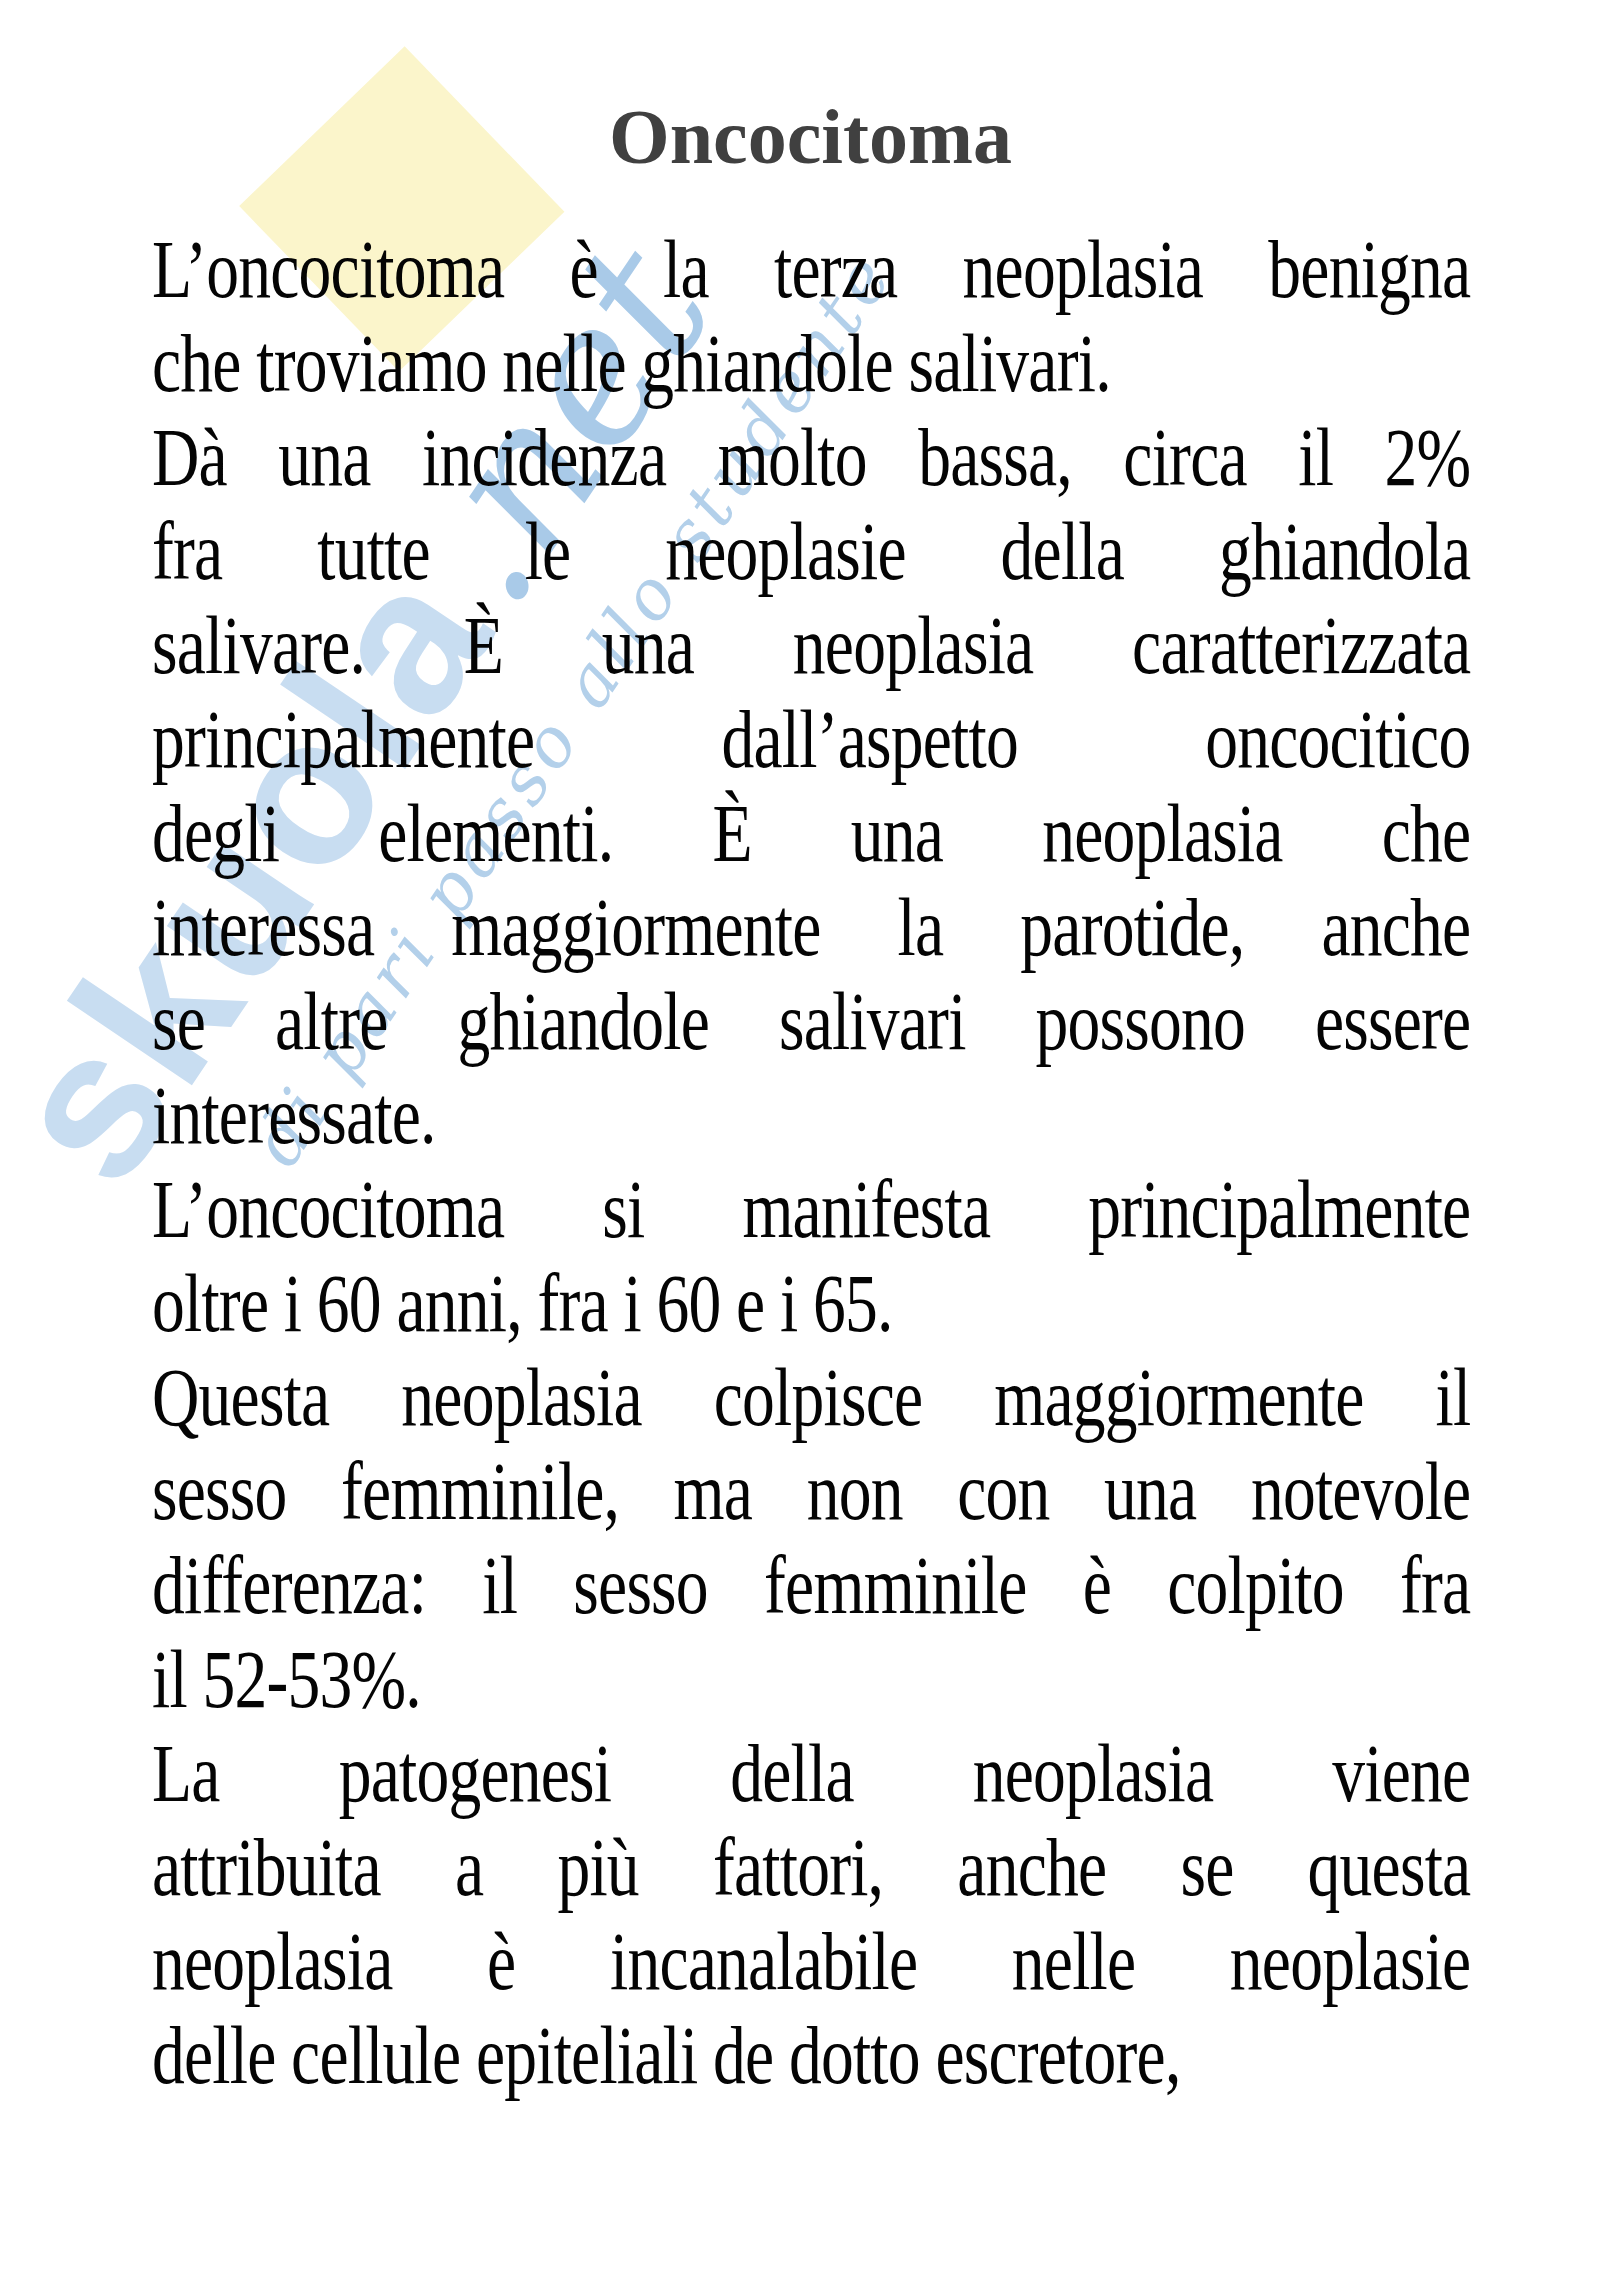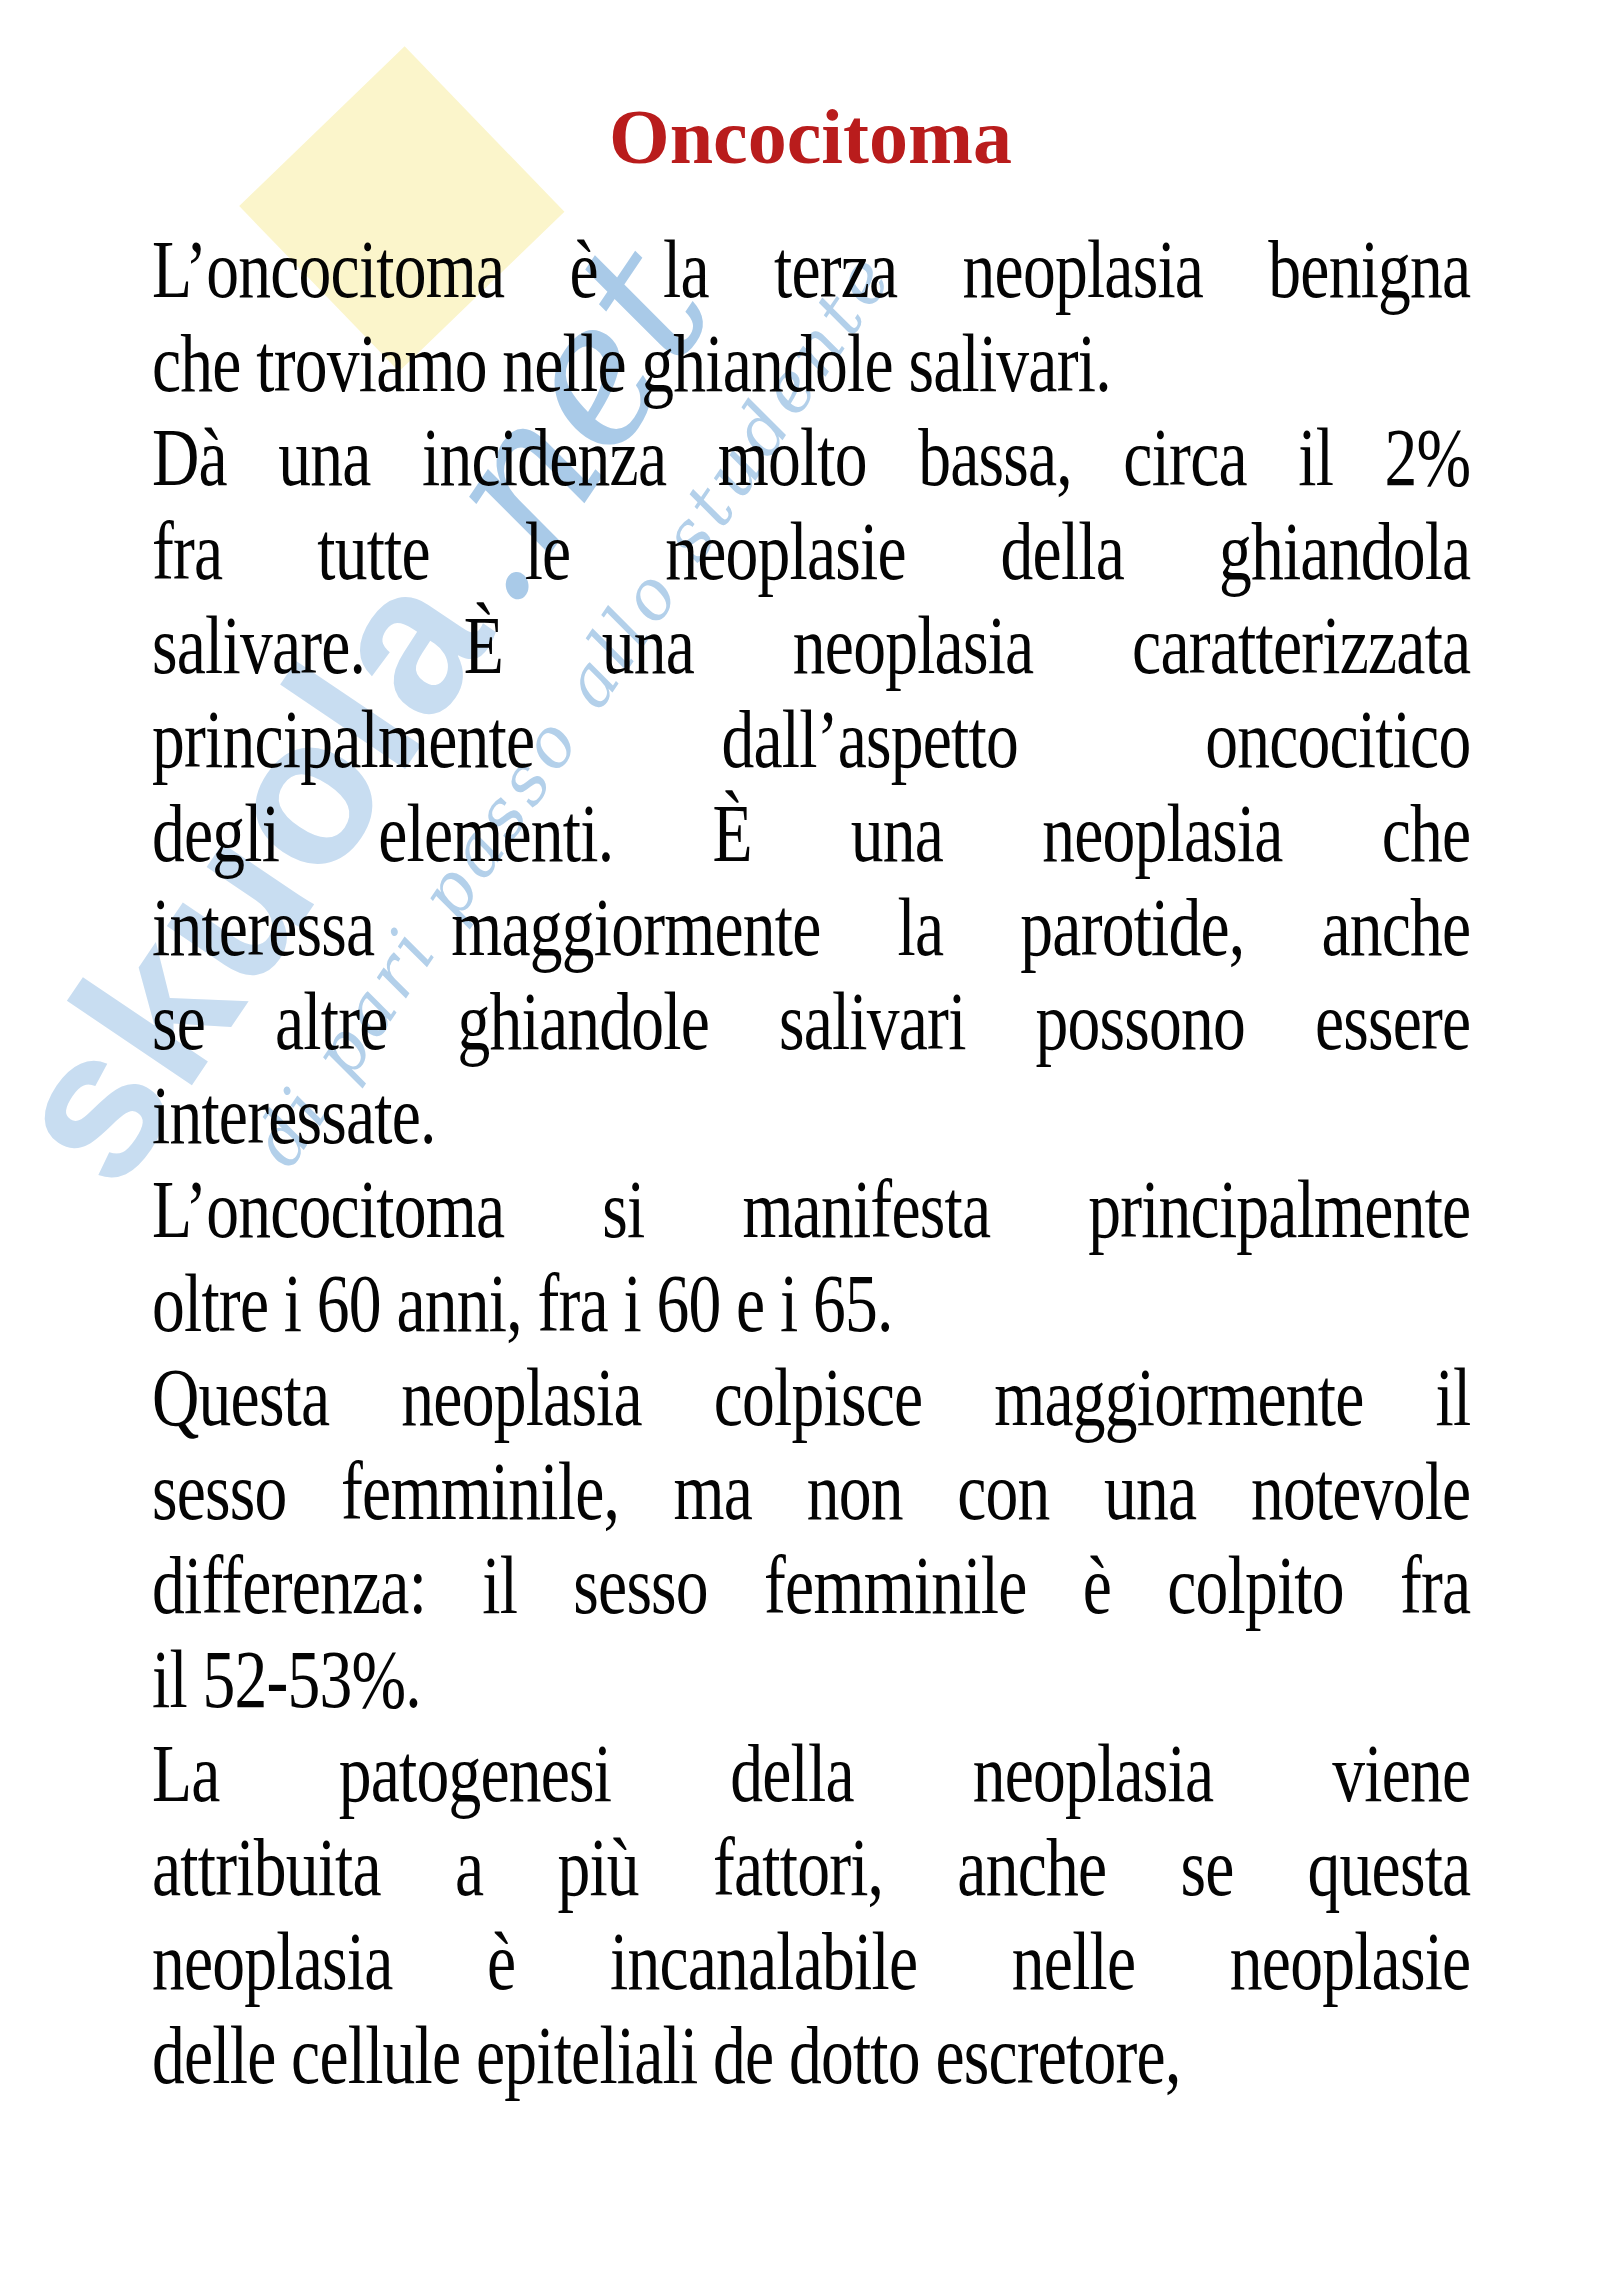--- a/index.html
+++ b/index.html
@@ -58,21 +58,21 @@
   
   .title{
     position:absolute;
     top:98px; left:0;
     width:100%;
     margin:0;
     text-align:center;
     font-weight:bold;
     font-size:78px;
     line-height:1.0;
-    color:#b91c1c;
+    color:#404040;
     z-index:2;
   }
 
   
   .bodytext{
     position:absolute;
     top:223px; left:152px;
     width:1318px;
     z-index:2;
     color:#040404;

